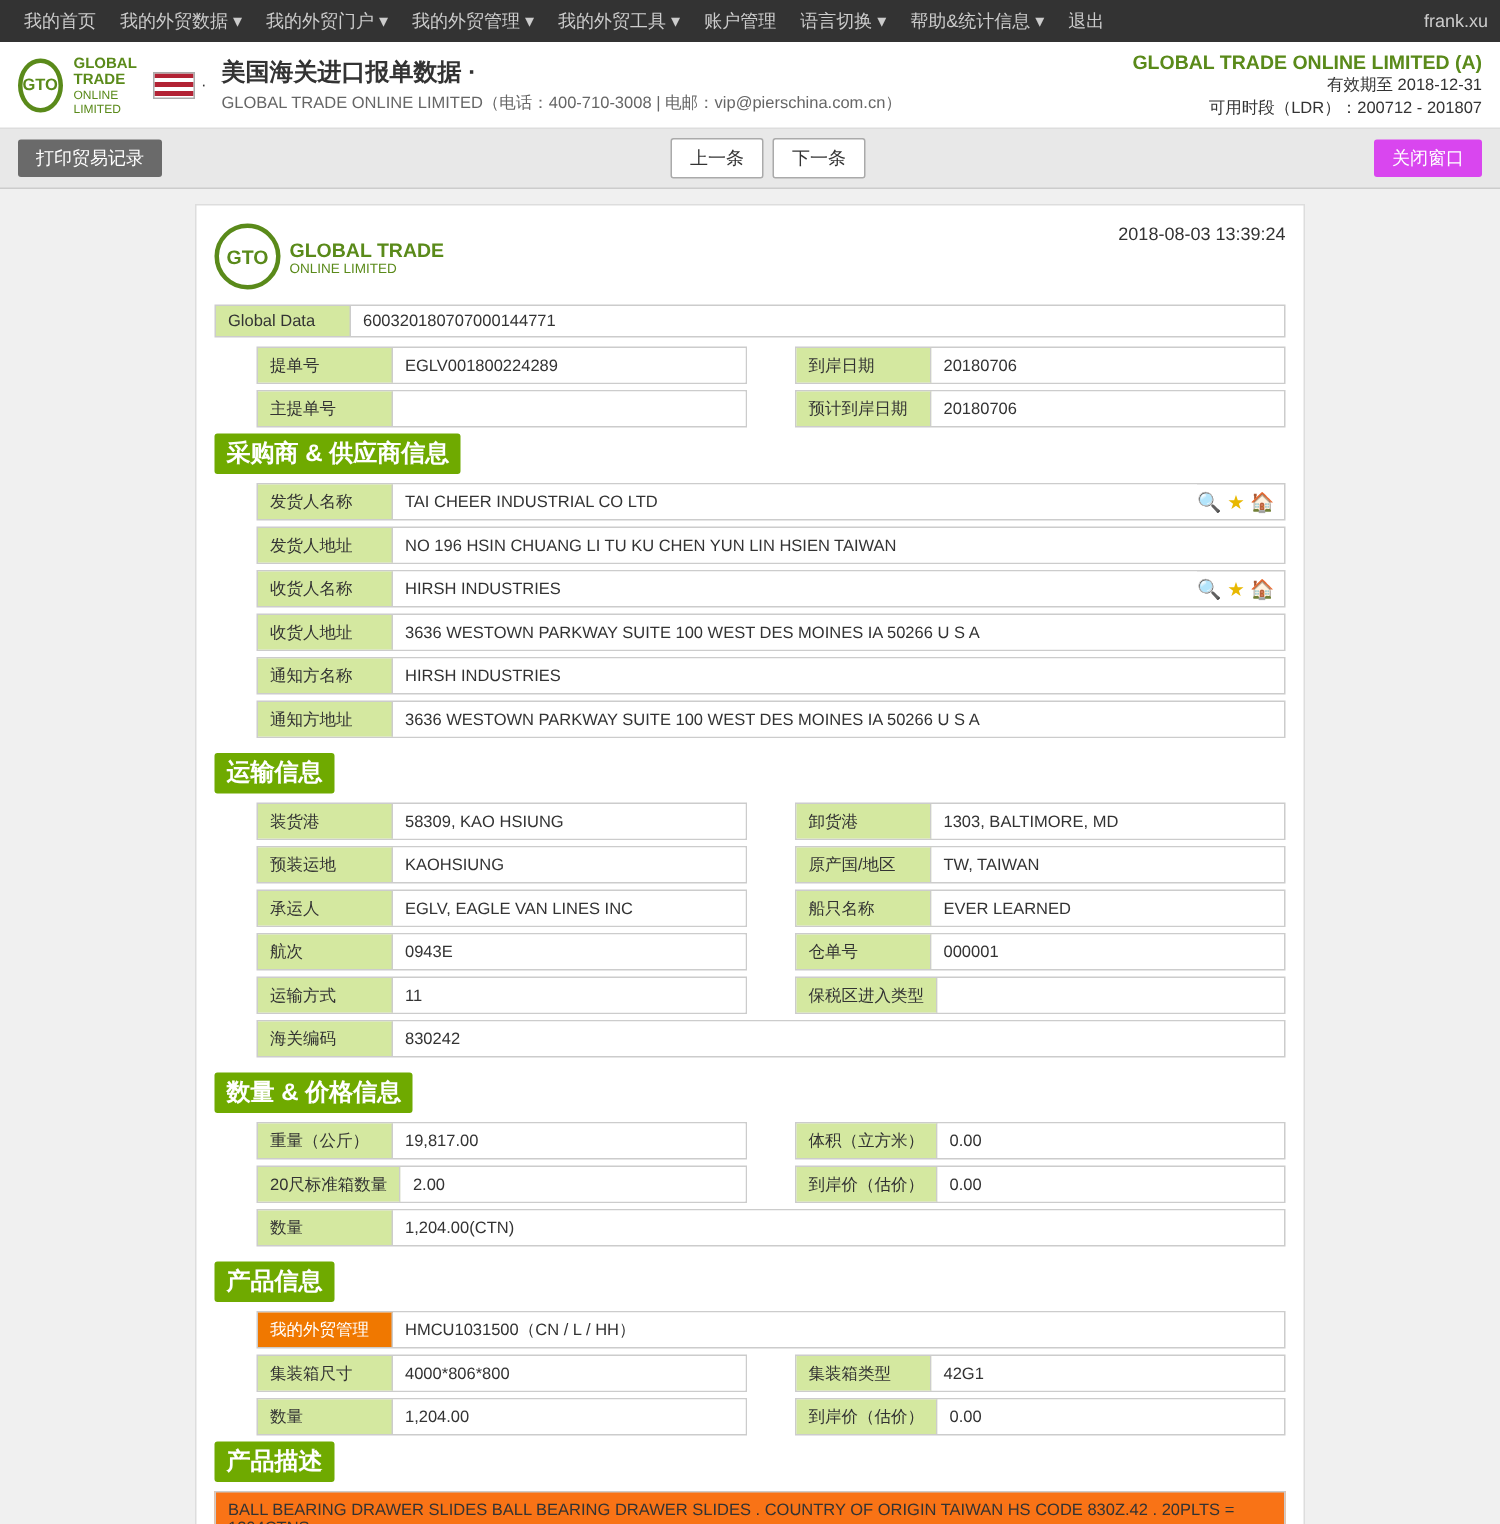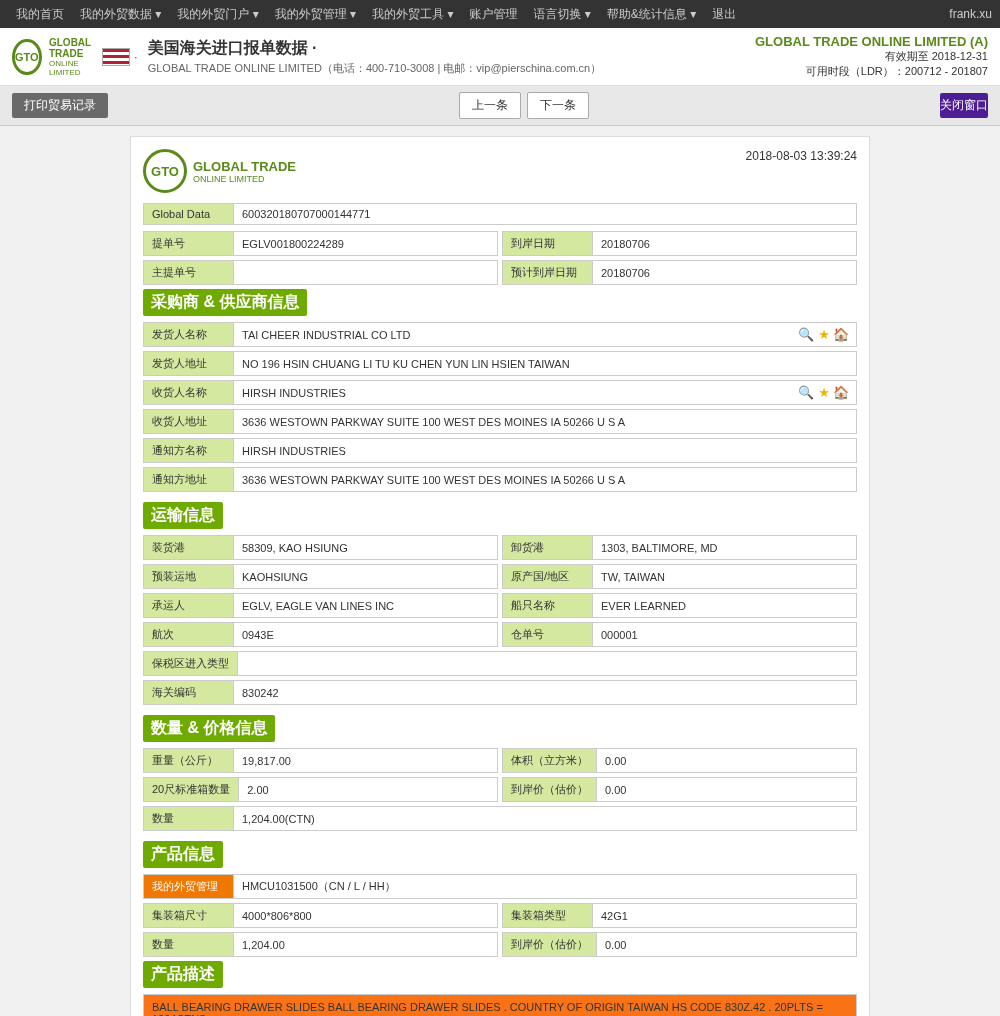--- a/index.html
+++ b/index.html
@@ -20,37 +20,37 @@
     .header-right { text-align: right; }
     .header-right .brand { font-size: 13px; font-weight: bold; color: #5a8a1a; }
     .header-right .validity { font-size: 11px; color: #333; }
     .header-right .ldr { font-size: 11px; color: #333; }
 
     
     .toolbar { background: #e8e8e8; display: flex; align-items: center; justify-content: space-between; padding: 6px 12px; border-bottom: 1px solid #ccc; }
     .toolbar-center { display: flex; gap: 6px; }
     .btn-print { background: #6a6a6a; color: #fff; border: none; padding: 4px 12px; font-size: 12px; cursor: pointer; border-radius: 2px; }
     .btn-nav { background: #fff; color: #333; border: 1px solid #aaa; padding: 4px 12px; font-size: 12px; cursor: pointer; border-radius: 2px; }
-    .btn-close { background: #4c1d95; color: #fff; border: none; padding: 4px 0; font-size: 12px; cursor: pointer; border-radius: 2px; }
+    .btn-close { background: #d946ef; color: #fff; border: none; padding: 4px 12px; font-size: 12px; cursor: pointer; border-radius: 2px; }
 
     
     .content-wrapper { background: #f0f0f0; padding: 10px; }
     .doc-container { background: #fff; max-width: 740px; margin: 0 auto; padding: 12px; border: 1px solid #ddd; }
 
     
     .doc-header { display: flex; align-items: flex-start; justify-content: space-between; margin-bottom: 10px; }
     .doc-logo { display: flex; flex-direction: column; align-items: flex-start; }
     .doc-timestamp { font-size: 12px; color: #333; }
 
     
     .section { margin-bottom: 10px; }
     .section-header { background: #6faa00; color: #fff; font-size: 16px; font-weight: bold; padding: 3px 8px; margin-bottom: 6px; display: inline-block; border-radius: 2px; }
 
     
-    .field-row { display: flex; align-items: stretch; margin-bottom: 4px; border: 1px solid #ccc; }
+    .field-row { display: flex; align-items: stretch; margin-bottom: 4px; border: 1px solid #ccc; margin-left: 28px; }
     .field-label { background: #d4e8a0; color: #333; font-size: 11px; padding: 4px 8px; min-width: 90px; display: flex; align-items: center; border-right: 1px solid #ccc; flex-shrink: 0; }
     .field-value { flex: 1; font-size: 11px; padding: 4px 8px; display: flex; align-items: center; background: #fff; }
 
     
     .field-icons { display: flex; gap: 4px; margin-left: auto; align-items: center; }
     .icon-search { color: #666; font-size: 13px; cursor: pointer; }
     .icon-star { color: #e8b800; font-size: 13px; cursor: pointer; }
     .icon-home { color: #cc3300; font-size: 13px; cursor: pointer; }
 
     
@@ -261,20 +261,24 @@
           <div class="field-value">0943E</div>
         </div>
         <div class="field-row">
           <div class="field-label">仓单号</div>
           <div class="field-value">000001</div>
         </div>
       </div>
 
       <div class="two-col">
         <div class="field-row">
+          <div class="field-label">运输方式</div>
+          <div class="field-value">11</div>
+        </div>
+        <div class="field-row">
           <div class="field-label">保税区进入类型</div>
           <div class="field-value"></div>
         </div>
       </div>
 
       <div class="field-row">
         <div class="field-label">海关编码</div>
         <div class="field-value">830242</div>
       </div>
     </div>

